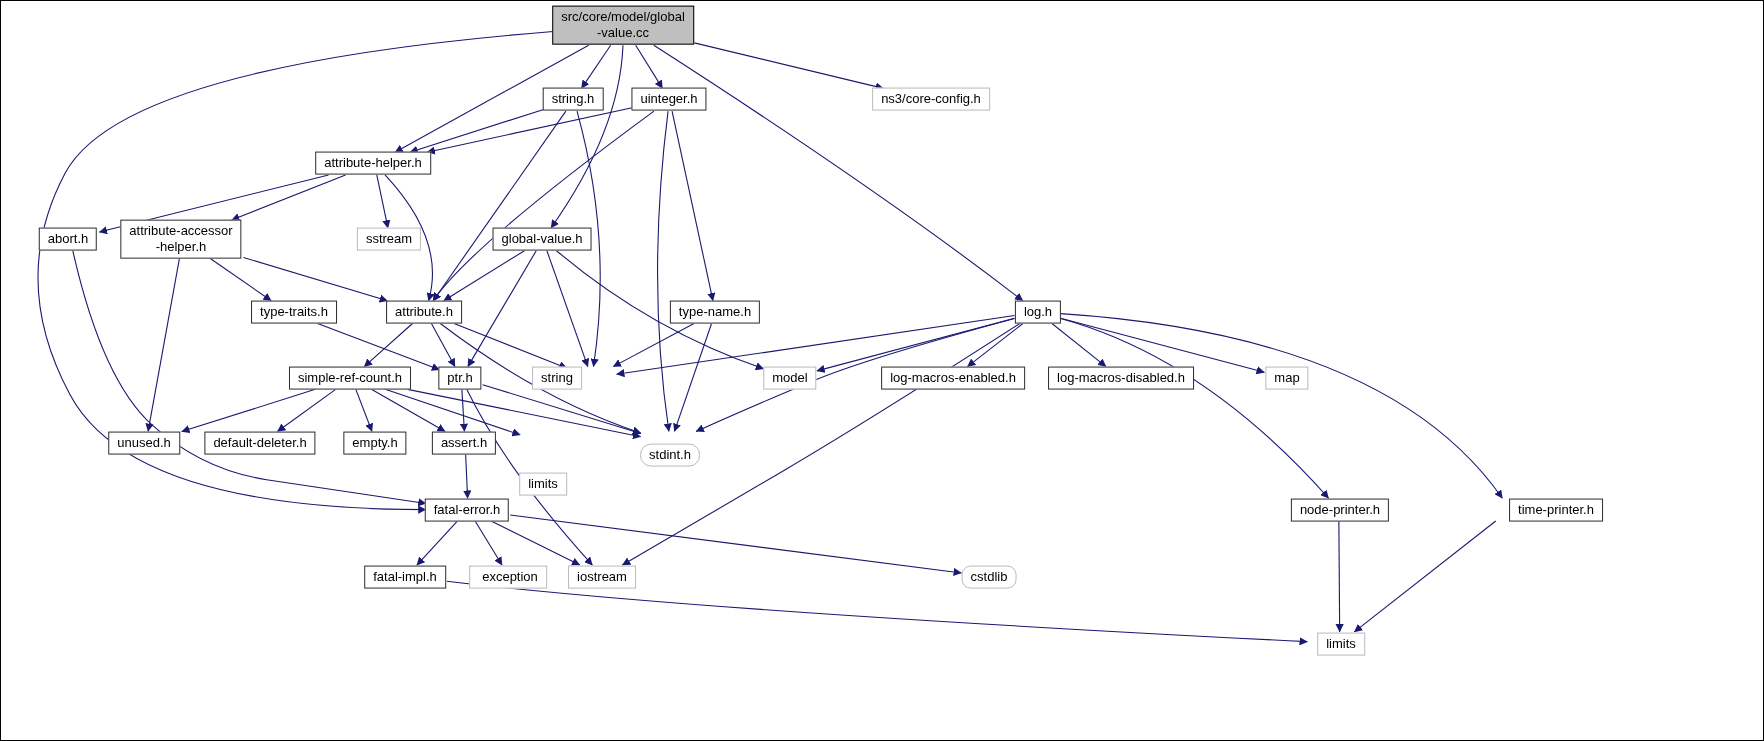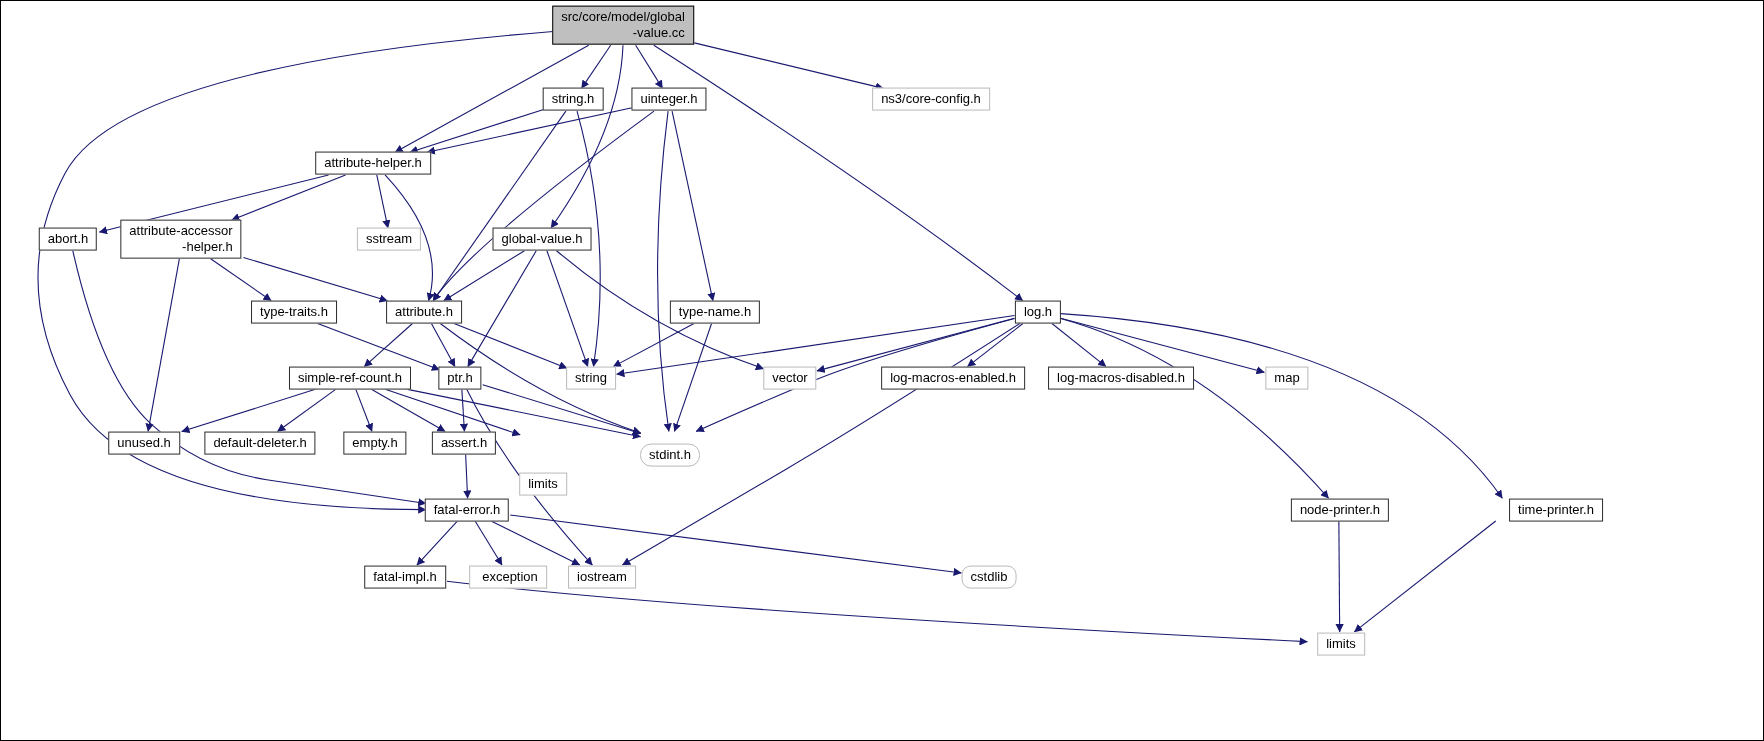--- a/index.html
+++ b/index.html
@@ -34,21 +34,21 @@
   }
   .node {
     position: absolute;
     transform: translate(-50%, -50%);
     background: #ffffff;
     border: 1px solid var(--nb, #2b2b2b);
     color: #000;
     font-size: 13px;
     line-height: 1.22;
     padding: 2px 8px 3px 8px;
-    text-align: right;
+    text-align: center;
     white-space: pre-line;
     cursor: default;
   }
   .node.internal { cursor: pointer; }
   .node.external { border-color: var(--xb, #b9b9b9); }
   .node.source   { background: var(--sf, #bfbfbf); border-color: #000; }
 </style>
 </head>
 <body>
 
@@ -130,22 +130,22 @@
       <div class="node internal" style="left: 180px; top: 238px;"><span>attribute-accessor
 -helper.h</span></div>
       <div class="node external" style="left: 388px; top: 238px;"><span>sstream</span></div>
       <div class="node internal" style="left: 541px; top: 238px;"><span>global-value.h</span></div>
       <div class="node internal" style="left: 293px; top: 311px;"><span>type-traits.h</span></div>
       <div class="node internal" style="left: 423px; top: 311px;"><span>attribute.h</span></div>
       <div class="node internal" style="left: 714px; top: 311px;"><span>type-name.h</span></div>
       <div class="node internal" style="left: 1037px; top: 311px;"><span>log.h</span></div>
       <div class="node internal" style="left: 349px; top: 377px;"><span>simple-ref-count.h</span></div>
       <div class="node internal" style="left: 459px; top: 377px;"><span>ptr.h</span></div>
-      <div class="node external" style="left: 590px; top: 377px;"><span>string</span></div>
-      <div class="node external" style="left: 789px; top: 377px;"><span>vector</span></div>
+      <div class="node external" style="left: 556px; top: 377px;"><span>string</span></div>
+      <div class="node external" style="left: 789px; top: 377px;"><span>model</span></div>
       <div class="node internal" style="left: 952px; top: 377px;"><span>log-macros-enabled.h</span></div>
       <div class="node internal" style="left: 1120px; top: 377px;"><span>log-macros-disabled.h</span></div>
       <div class="node external" style="left: 1286px; top: 377px;"><span>map</span></div>
       <div class="node internal" style="left: 143px; top: 442px;"><span>unused.h</span></div>
       <div class="node internal" style="left: 259px; top: 442px;"><span>default-deleter.h</span></div>
       <div class="node internal" style="left: 374px; top: 442px;"><span>empty.h</span></div>
       <div class="node internal" style="left: 463px; top: 442px;"><span>assert.h</span></div>
       <div class="node external" style="left: 542px; top: 442px; margin-top: 41px;"><span>limits</span></div>
       <div class="node external" style="left: 669px; top: 454px; border-radius: 11px;"><span>stdint.h</span></div>
       <div class="node internal" style="left: 466px; top: 509px;"><span>fatal-error.h</span></div>

